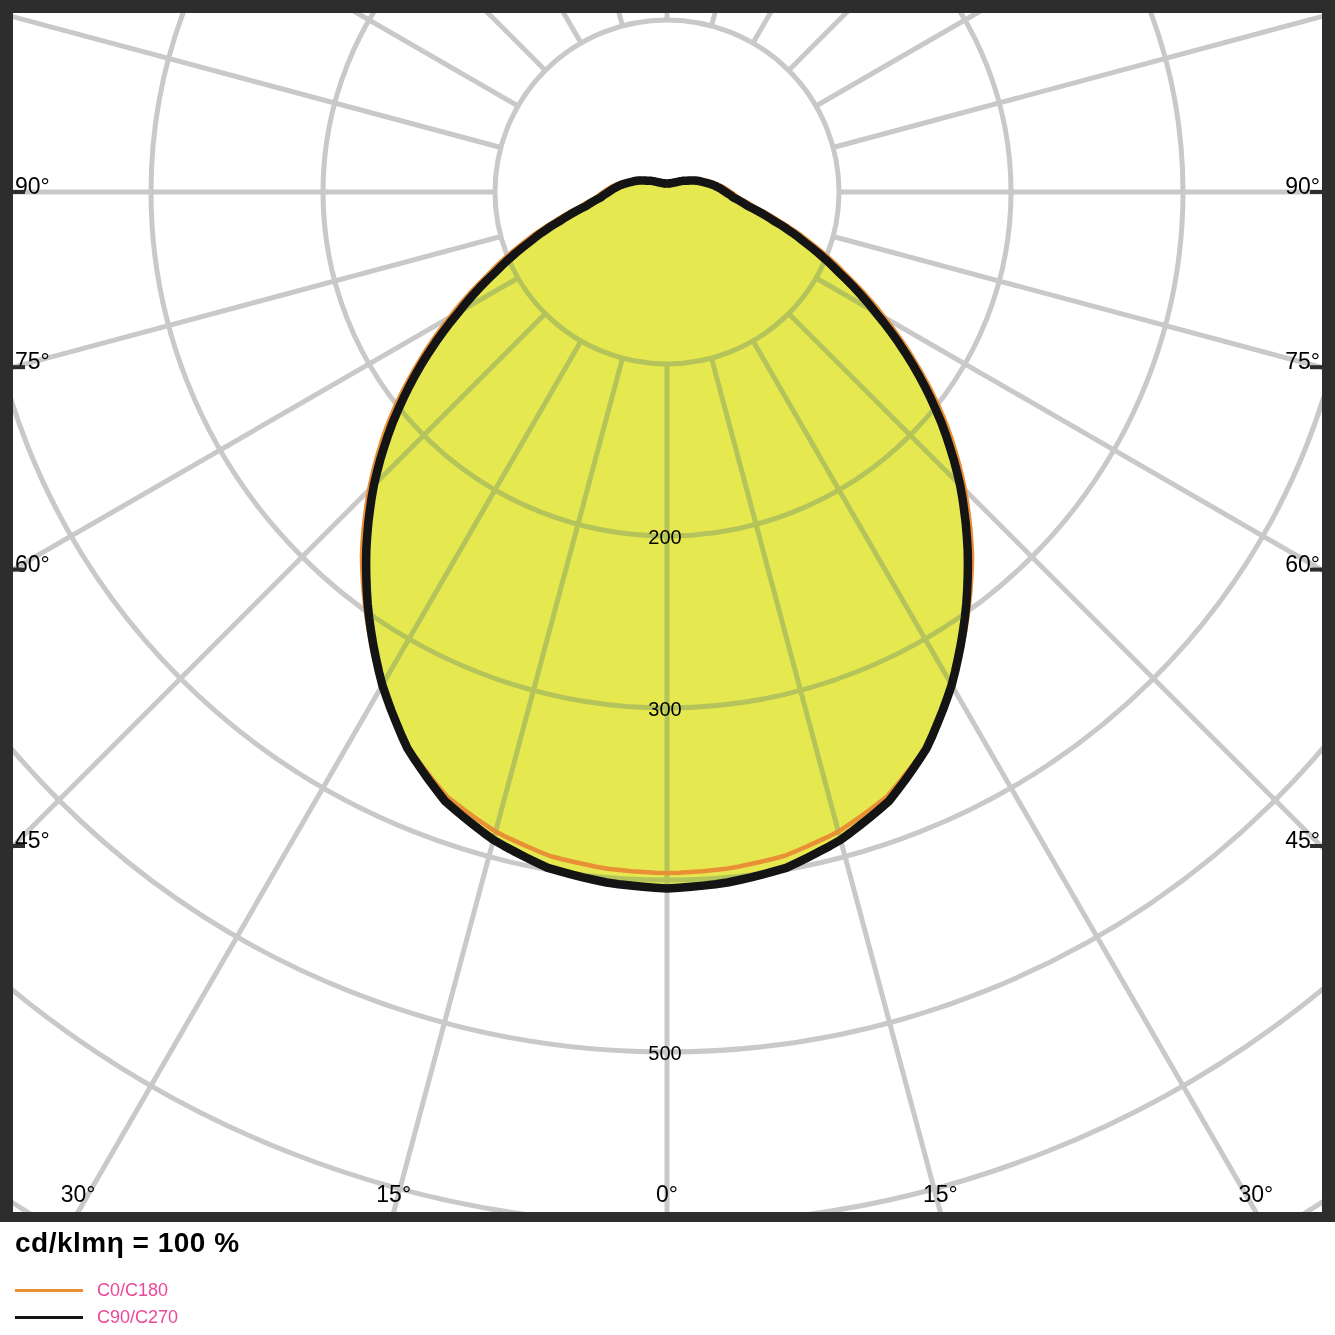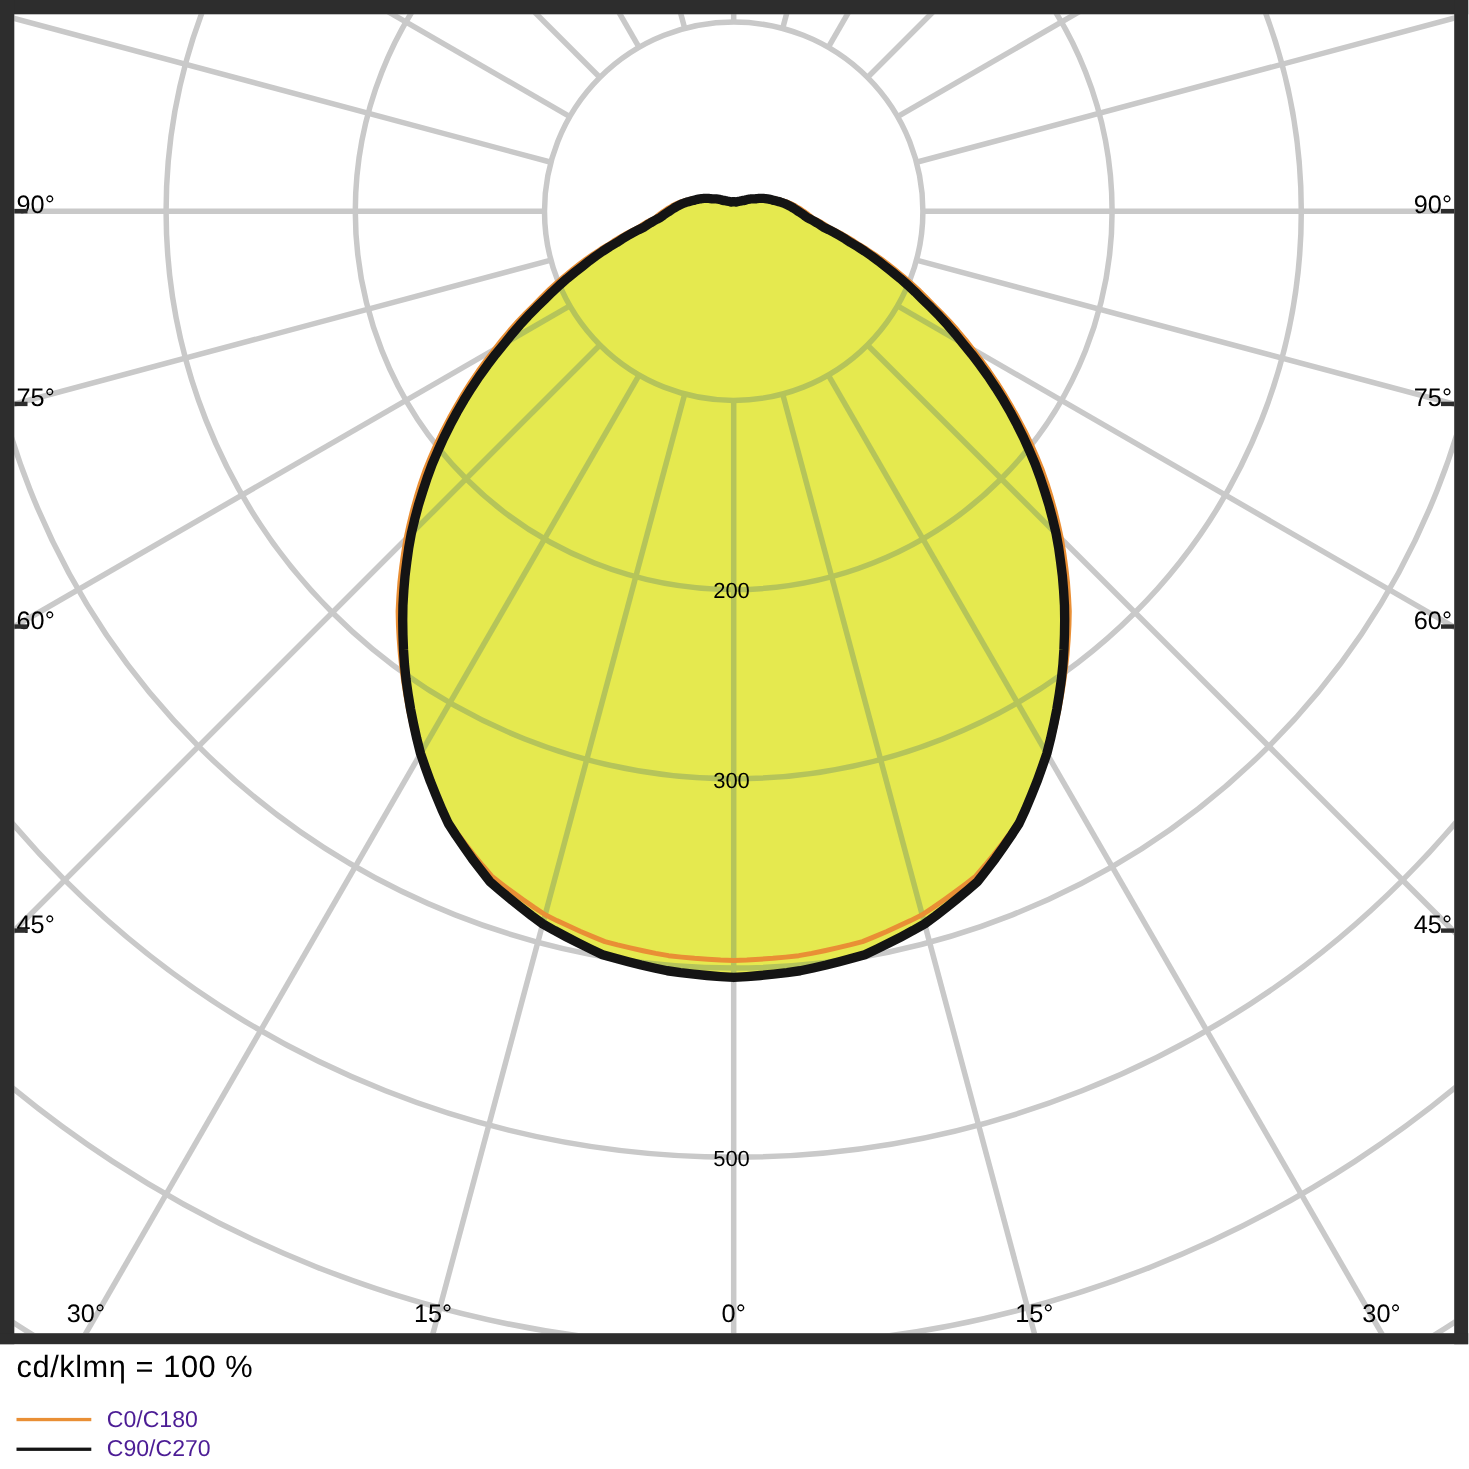--- a/index.html
+++ b/index.html
@@ -1,25 +1,25 @@
 <!DOCTYPE html>
 <html><head>
 <meta charset="utf-8">
 <style>
   html,body{margin:0;padding:0;background:#ffffff;}
   body{width:1335px;height:1335px;font-family:"Liberation Sans", sans-serif;}
   .stage{position:relative;width:1335px;height:1335px;overflow:hidden;background:#fff;}
   svg{position:absolute;left:0;top:0;}
   svg text{font-family:"Liberation Sans", sans-serif;fill:#000;}
   .legend{position:absolute;left:15px;top:1227px;}
-  .scale-note{font-size:28px;color:#000;letter-spacing:0.5px;}
+  .scale-note{font-size:28px;color:#000;letter-spacing:0.5px;font-weight:bold;}
   .legend-rows{margin-top:18px;}
   .legend-row{display:flex;align-items:center;height:27px;}
   .swatch{display:inline-block;width:68px;height:3px;margin-right:14px;background:#000;}
-  .legend-label{font-size:21px;color:#4c1d95;}
+  .legend-label{font-size:18px;color:#ec4899;}
 </style>
 </head>
 <body>
 
 <div class="stage">
 
   <svg id="chart" width="1335" height="1335" viewBox="0 0 1335 1335">
       <rect x="0" y="0" width="1335" height="1335" fill="#ffffff"></rect>
       <defs>
         <clipPath id="plotClip">

